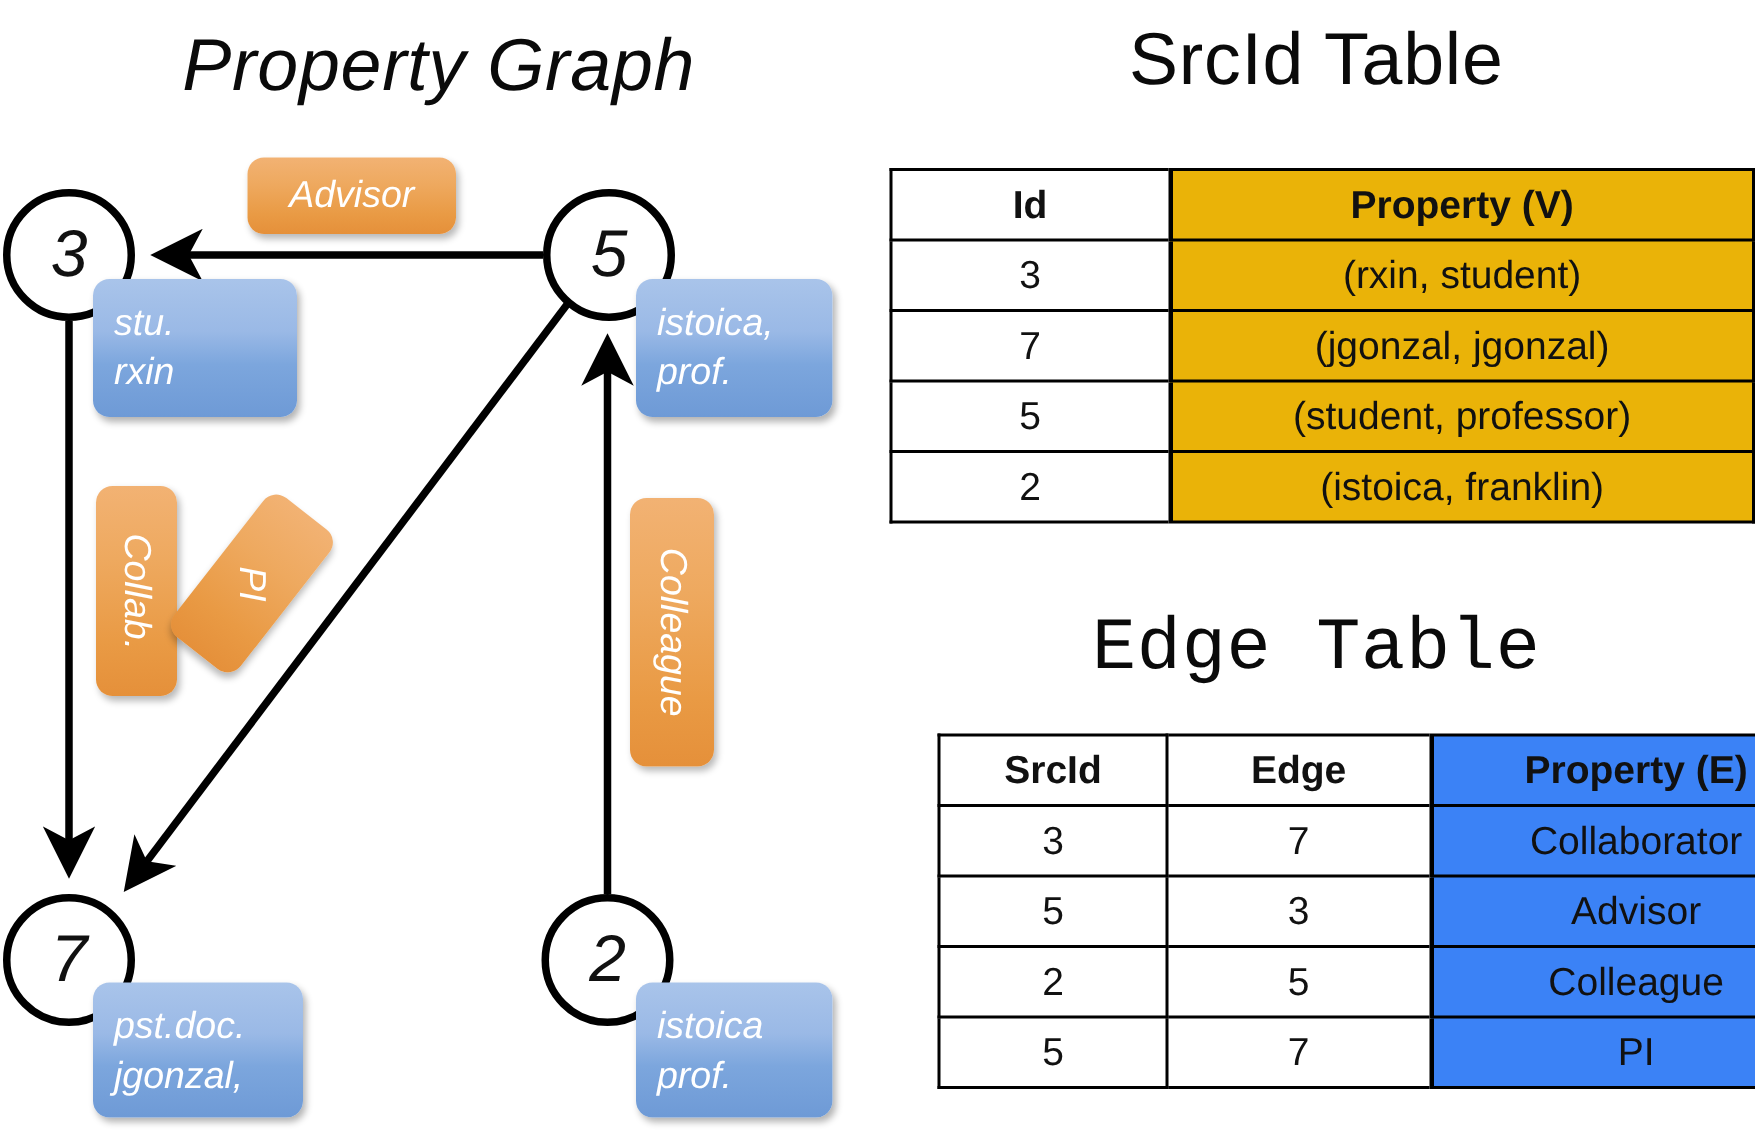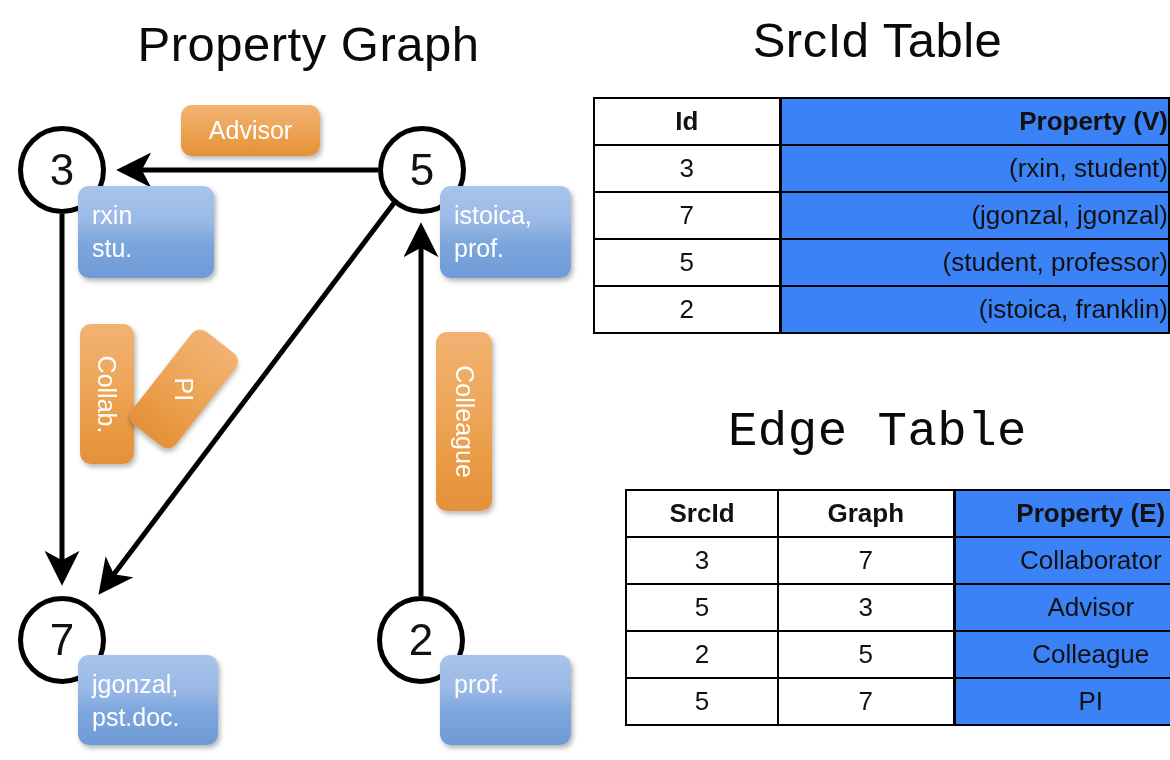--- a/index.html
+++ b/index.html
@@ -27,22 +27,22 @@
     white-space: nowrap;
     text-align: center;
   }
   #title-property-graph { left: 0; top: 16px; width: 585px; }
   #title-vertex-table   { left: 585px; top: 12px; width: 585px; }
   #title-edge-table     { left: 585px; top: 404px; width: 585px; font-family: Liberation Mono, monospace; }
 
   
   #graph-panel {
     position: absolute;
-    left: 16px; top: 0;
-    width: 585px; height: 597px;
+    left: 0; top: 0;
+    width: 585px; height: 597px; font-style: italic;
   }
   #graph-svg {
     position: absolute;
     left: 0; top: 0;
     width: 585px; height: 760px;
   }
 
   
   .node {
     position: absolute;
@@ -131,24 +131,24 @@
     padding: 0;
     height: 47px;
     box-sizing: border-box;
   }
   table.grid th {
     font-weight: bold;
     font-size: 26px;
   }
 
   
-  #vertex-table { left: 593px; top: 97px; width: 575px; }
+  #vertex-table { left: 593px; top: 112px; width: 575px; }
   #vertex-table col.c-id   { width: 186px; }
   #vertex-table col.c-prop { width: 389px; }
-  #vertex-table .prop-cell { background: #3b82f6; text-align: right; }
+  #vertex-table .prop-cell { background: #eab308; }
 
   
   #vertex-table td.c-idcell, #vertex-table th.c-idhead { border-right-width: 3px; }
 
   
   #edge-table { left: 625px; top: 489px; width: 573px; }
   #edge-table col.c-src { width: 152px; }
   #edge-table col.c-dst { width: 176px; }
   #edge-table col.c-ep  { width: 245px; }
   #edge-table .prop-cell-e { background: #3b82f6; padding-left: 28px; }
@@ -192,32 +192,33 @@
     <div class="node-label">5</div>
   </div>
   <div class="node" id="node-7">
     <div class="node-label">7</div>
   </div>
   <div class="node" id="node-2">
     <div class="node-label">2</div>
   </div>
 
   <div class="prop-box" id="prop-rxin">
+    <div>stu.</div>
     <div>rxin</div>
-    <div>stu.</div>
   </div>
   <div class="prop-box" id="prop-franklin">
     <div>istoica,</div>
     <div>prof.</div>
   </div>
   <div class="prop-box" id="prop-jgonzal">
+    <div>pst.doc.</div>
     <div>jgonzal,</div>
-    <div>pst.doc.</div>
   </div>
   <div class="prop-box" id="prop-istoica">
+    <div>istoica</div>
     <div>prof.</div>
   </div>
 
   <div class="edge-box" id="edge-advisor">
     <span>Advisor</span>
   </div>
   <div class="edge-box" id="edge-collab">
     <span class="vtext">Collab.</span>
   </div>
   <div class="edge-box" id="edge-pi">
@@ -265,21 +266,21 @@
 
 <table class="grid" id="edge-table">
   <colgroup>
     <col class="c-src">
       <col class="c-dst">
       <col class="c-ep">
   </colgroup>
   <thead>
     <tr>
       <th>SrcId</th>
-      <th class="c-dsthead">Graph</th>
+      <th class="c-dsthead">Edge</th>
       <th class="prop-cell-e">Property (E)</th>
     </tr>
   </thead>
   <tbody>
     <tr>
       <td>3</td>
       <td class="c-dstcell">7</td>
       <td class="prop-cell-e">Collaborator</td>
     </tr>
     <tr>

